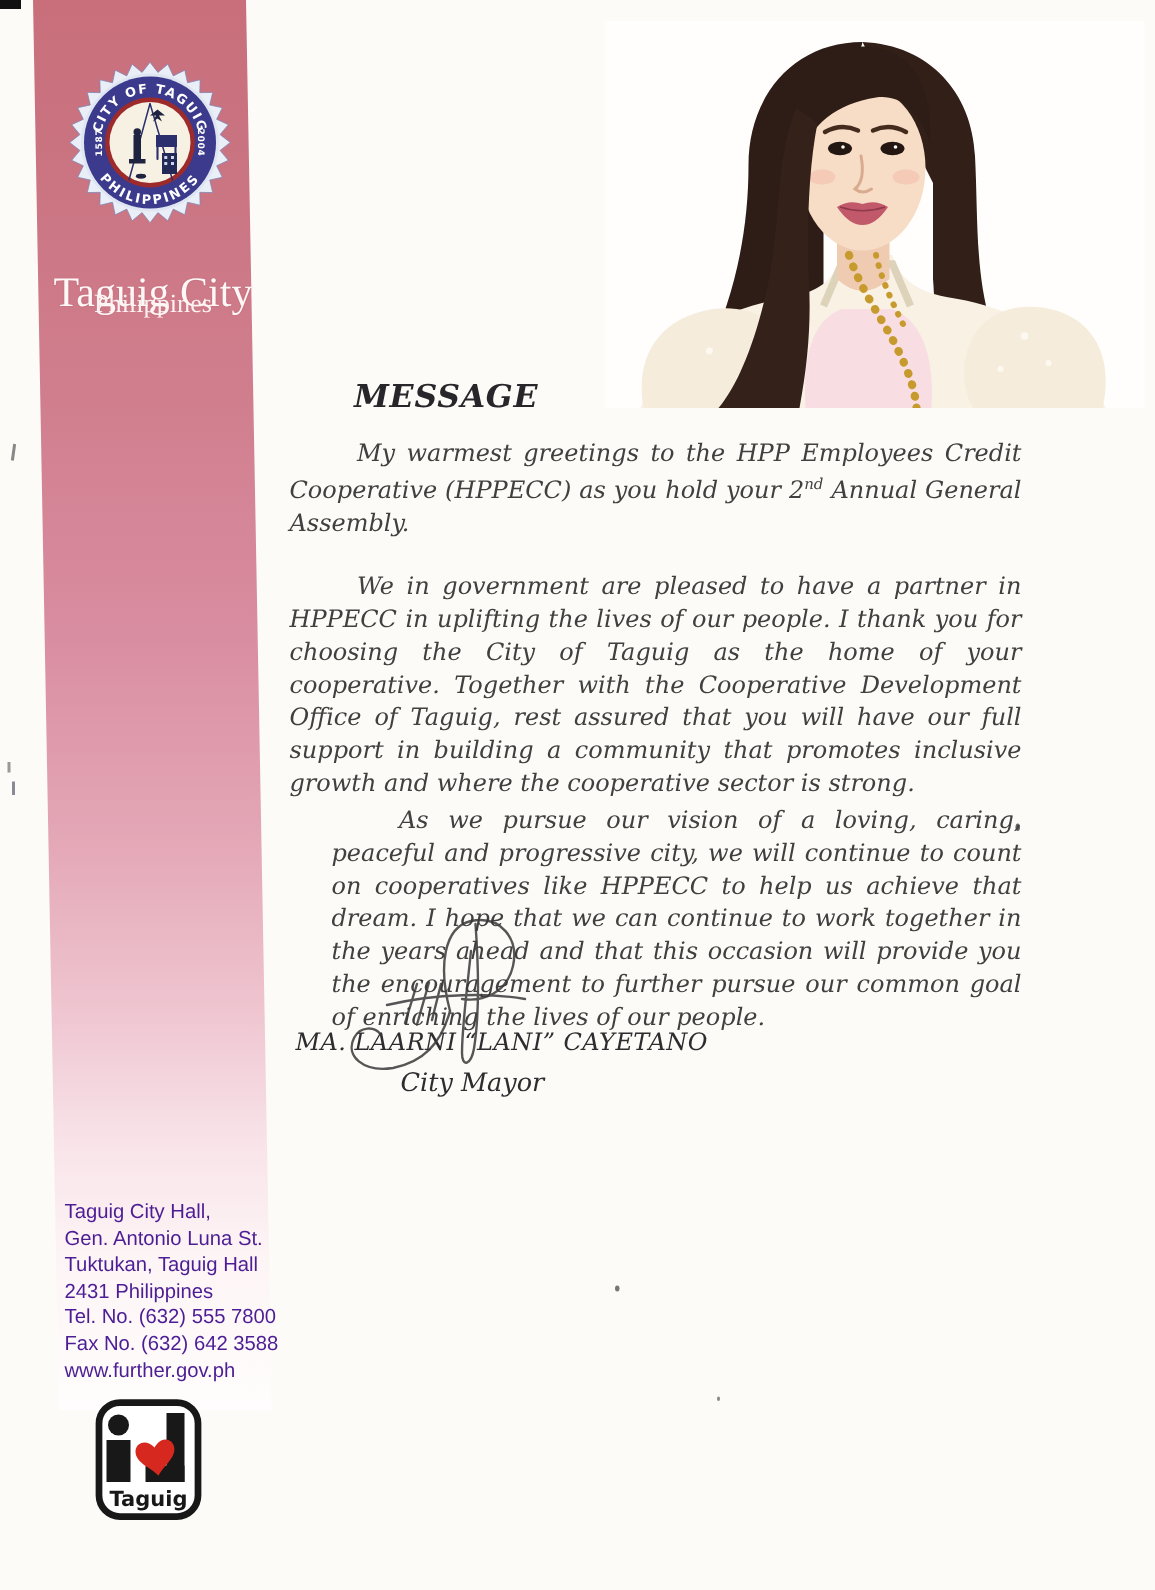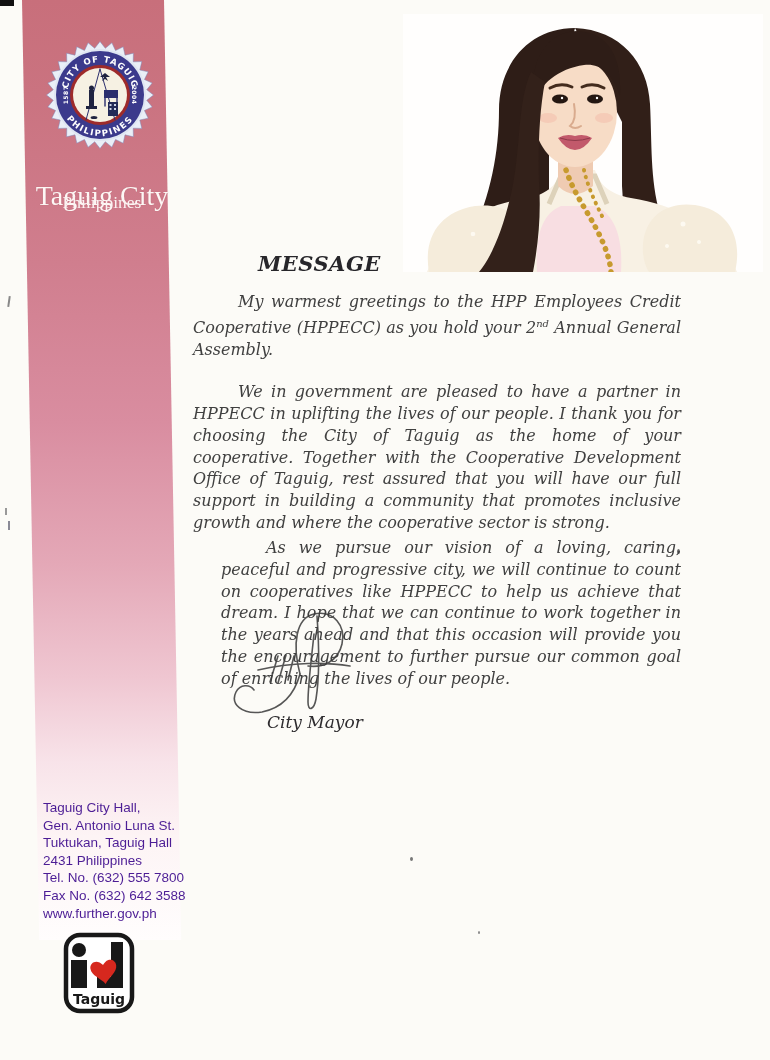--- a/index.html
+++ b/index.html
@@ -32,21 +32,21 @@
     position:absolute;left:43px;top:799px;width:150px;
     font-family:"Liberation Sans",sans-serif;font-size:13.5px;line-height:17.6px;
     color:#4c1d95;
   }
   .logo{position:absolute;left:63px;top:932px;width:72px;height:82px;}
   .logo-text{font-family:"DejaVu Sans",sans-serif;font-weight:bold;font-size:14px;fill:#181818;}
   
   .photo{position:absolute;left:403px;top:14px;width:360px;height:258px;}
   
   .heading{
-    position:absolute;left:258px;top:251px;margin:0;
+    position:absolute;left:236px;top:251px;margin:0;
     font-size:21px;font-weight:bold;font-style:italic;letter-spacing:.5px;color:#27262a;
   }
   .body-text{position:absolute;left:193px;top:291px;width:488px;color:#404040;}
   .body-text p{
     margin:0;font-size:16px;font-style:italic;line-height:21.7px;
     text-align:justify;text-indent:45px;
   }
   .body-text p.p2{margin-top:21px;}
   .body-text p.p3{margin-top:4px;margin-left:28px;}
   sup{font-size:10px;}
@@ -200,15 +200,16 @@
   <svg class="signature" viewBox="0 0 150 118">
     <g fill="none" stroke="#3a3a3a" stroke-width="1.6" stroke-linecap="round" opacity=".85">
       <path d="M78,70 C70,40 74,14 92,10 C112,6 124,22 120,40 C116,58 100,64 86,62"></path>
       <path d="M95,12 C97,40 98,70 94,95 C92,106 86,108 86,98 C86,80 90,50 92,30"></path>
       <path d="M36,66 C70,58 105,58 128,62"></path>
       <path d="M56,52 L48,78 M64,51 L56,79 M72,52 L66,76"></path>
       <path d="M78,70 C72,92 60,104 40,108 C20,111 8,100 14,88 C18,80 28,80 32,86"></path>
     </g>
   </svg>
 
+  <div class="signatory-name">MA. LAARNI “LANI” CAYETANO</div>
   <div class="signatory-title">City Mayor</div>
 
 </div>
 
 </body></html>

